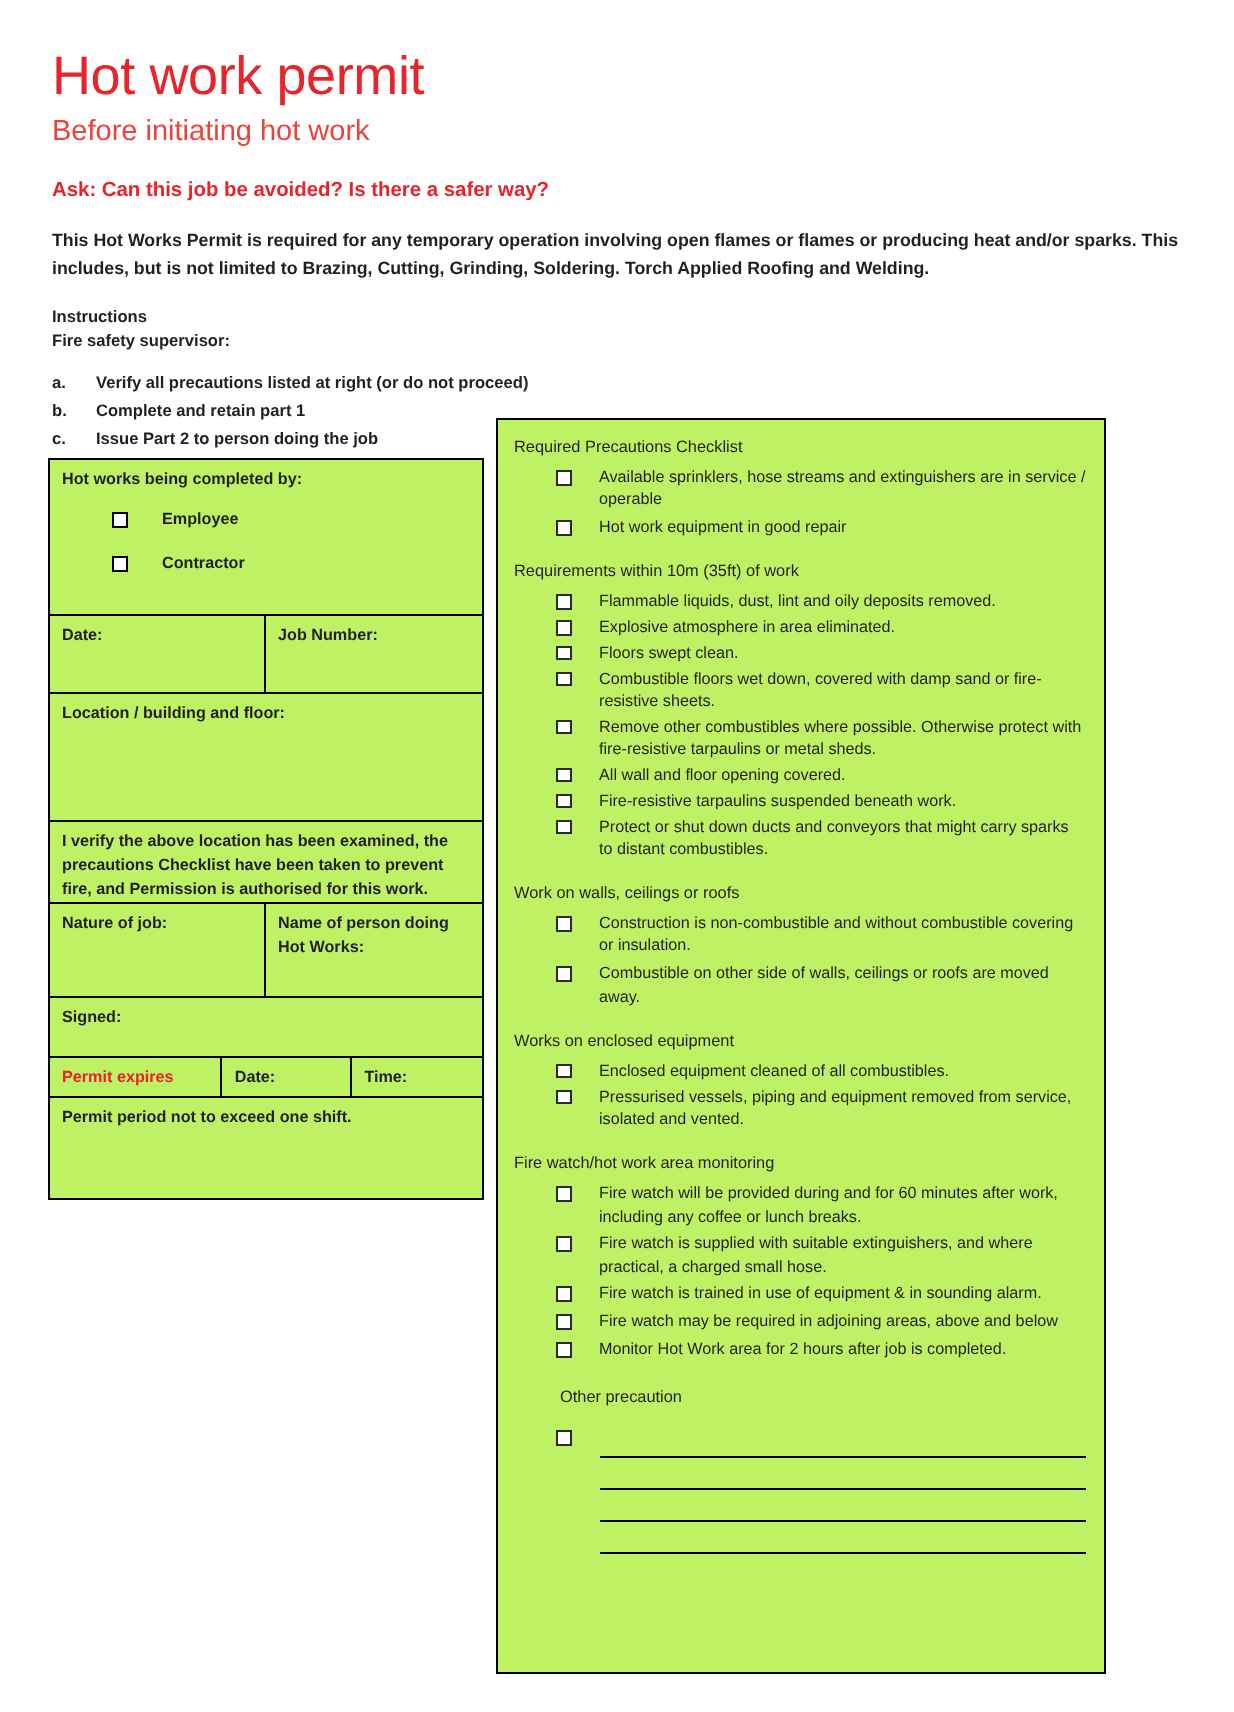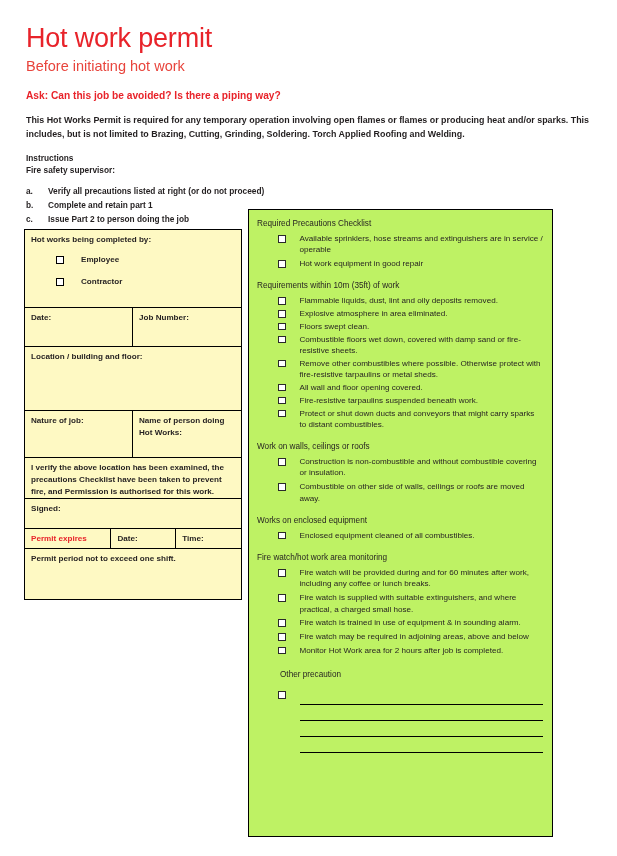--- a/index.html
+++ b/index.html
@@ -100,21 +100,21 @@
 
   
   .form-table {
     position: absolute;
     left: 24px;
     top: 229px;
     width: 218px;
     border: 1.2px solid #000;
     border-bottom: none;
     box-sizing: border-box;
-    background: #fef9c3;
+    background: #bef264;
   }
   .ft-row {
     display: flex;
     border-bottom: 1.2px solid #000;
     box-sizing: border-box;
   }
   .ft-cell {
     box-sizing: border-box;
     padding: 4px 5px 3px 6px;
     font-size: 8.1px;
@@ -257,21 +257,21 @@
     height: 15px;
   }
 </style>
 </head>
 <body>
 
 <div class="page">
 
   <div class="doc-title">Hot work permit</div>
   <div class="sub-title">Before initiating hot work</div>
-  <div class="ask-line">Ask: Can this job be avoided? Is there a piping way?</div>
+  <div class="ask-line">Ask: Can this job be avoided? Is there a safer way?</div>
 
   <div class="intro-para">This Hot Works Permit is required for any temporary operation involving open flames or flames or producing heat and/or sparks. This includes, but is not limited to Brazing, Cutting, Grinding, Soldering. Torch Applied Roofing and Welding.</div>
 
   <div class="instr-head">Instructions</div>
   <div class="instr-sub">Fire safety supervisor:</div>
 
   <div class="instr-list">
     <div class="instr-item">
       <span class="instr-marker">a.</span>
       <span>Verify all precautions listed at right (or do not proceed)</span>
@@ -306,27 +306,27 @@
 
     <div class="ft-row r-date">
       <div class="ft-cell ft-half divider">Date:</div>
       <div class="ft-cell ft-half">Job Number:</div>
     </div>
 
     <div class="ft-row r-location">
       <div class="ft-cell ft-full">Location / building and floor:</div>
     </div>
 
+    <div class="ft-row r-verify">
+      <div class="ft-cell ft-full verify-text">I verify the above location has been examined, the precautions Checklist have been taken to prevent fire, and Permission is authorised for this work.</div>
+    </div>
+
     <div class="ft-row r-nature">
       <div class="ft-cell ft-half divider">Nature of job:</div>
       <div class="ft-cell ft-half">Name of person doing Hot Works:</div>
-    </div>
-
-    <div class="ft-row r-verify">
-      <div class="ft-cell ft-full verify-text">I verify the above location has been examined, the precautions Checklist have been taken to prevent fire, and Permission is authorised for this work.</div>
     </div>
 
     <div class="ft-row r-signed">
       <div class="ft-cell ft-full">Signed:</div>
     </div>
 
     <div class="ft-row r-expires">
       <div class="ft-cell c-expire-1 permit-expires-label">Permit expires</div>
       <div class="ft-cell c-expire-2">Date:</div>
       <div class="ft-cell c-expire-3">Time:</div>
@@ -399,20 +399,24 @@
         <span class="box"></span>
         <span class="txt">Combustible on other side of walls, ceilings or roofs are moved away.</span>
       </div>
     </div>
 
     <div class="cl-heading gap">Works on enclosed equipment</div>
     <div class="cl-items">
       <div class="cl-item">
         <span class="box"></span>
         <span class="txt">Enclosed equipment cleaned of all combustibles.</span>
+      </div>
+      <div class="cl-item">
+        <span class="box"></span>
+        <span class="txt">Pressurised vessels, piping and equipment removed from service, isolated and vented.</span>
       </div>
     </div>
 
     <div class="cl-heading gap">Fire watch/hot work area monitoring</div>
     <div class="cl-items spaced">
       <div class="cl-item">
         <span class="box"></span>
         <span class="txt">Fire watch will be provided during and for 60 minutes after work, including any coffee or lunch breaks.</span>
       </div>
       <div class="cl-item">

